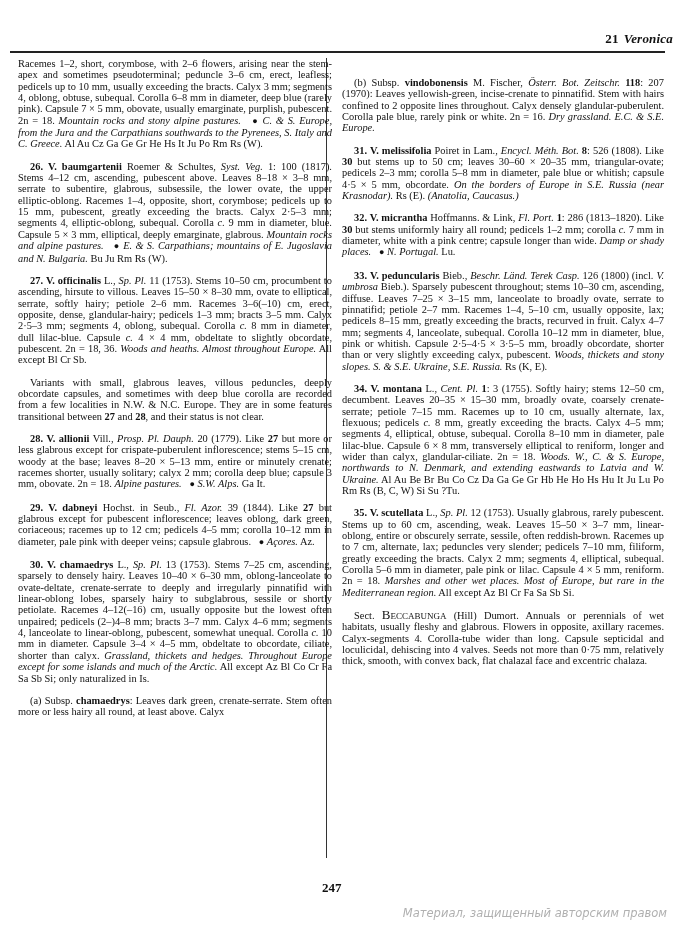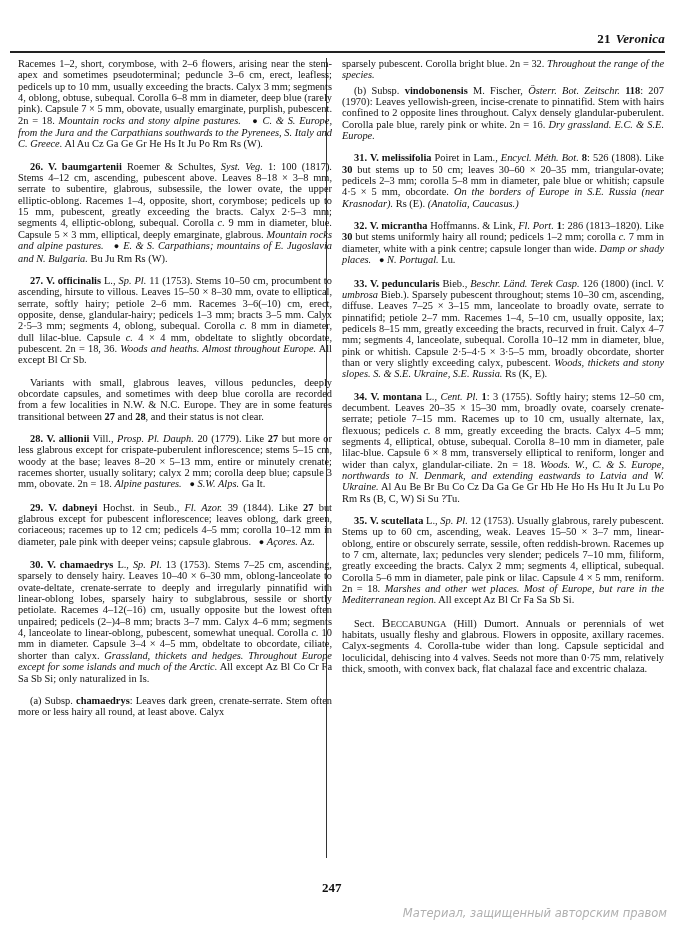--- a/index.html
+++ b/index.html
@@ -5,42 +5,42 @@
     html, body { margin: 0; padding: 0; background: #ffffff; }
     body {
       width: 685px; height: 934px; position: relative; overflow: hidden;
       font-family: "Liberation Serif", "DejaVu Serif", serif;
       color: #111;
     }
     .page-header {
       position: absolute; left: 0; top: 0; width: 685px; height: 52px;
     }
     .running-head {
-      position: absolute; right: 20px; top: 31px;
+      position: absolute; right: 12px; top: 31px;
       font-size: 13px; font-weight: bold; letter-spacing: 0.2px;
     }
     .running-head .genus { font-style: italic; margin-left: 5px; }
     .header-rule {
       position: absolute; left: 10px; right: 20px; top: 51px; height: 2px; background: #222;
     }
     .col {
       position: absolute; top: 58px; width: 314px;
       font-size: 10.4px; line-height: 11.35px; text-align: justify;
       hyphens: manual;
     }
     .col.left { left: 18px; }
     .col.right { left: 342px; width: 322px; }
     .col-divider {
       position: absolute; left: 326px; top: 58px; width: 1px; height: 800px;
       border-left: 1px solid #333;
     }
     p { margin: 0; text-indent: 12px; }
     p.cont { text-indent: 0; }
     p.gap { margin-top: 11px; }
-    p.smallgap { margin-top: 4px; }
+    p.smallgap { margin-top: 19px; }
     .b { font-weight: bold; }
     .i { font-style: italic; }
     .sc { font-variant: small-caps; font-size: 13px; }
     .dot { font-size: 9px; }
     .page-number {
       position: absolute; left: 322px; top: 880px; font-size: 13px; font-weight: bold;
     }
     .watermark {
       position: absolute; right: 18px; top: 906px;
       font-family: "DejaVu Sans", "Liberation Sans", sans-serif;
@@ -145,24 +145,20 @@
     <span>All except Az Bl Co Cr Fa Sa Sb Si; only naturalized in Is.</span>
   </p>
 
   <p class="gap">
     <span>(a) Subsp.</span>
     <span class="b">chamaedrys</span><span>: Leaves dark green, crenate-serrate. Stem often more or less hairy all round, at least above. Calyx</span>
   </p>
 </div>
 
 <div class="col right">
-  <p class="cont">
-    <span>sparsely pubescent. Corolla bright blue. 2n = 32.</span>
-    <span class="i">Throughout the range of the species.</span>
-  </p>
 
   <p class="smallgap">
     <span>(b) Subsp.</span>
     <span class="b">vindobonensis</span>
     <span>M. Fischer,</span>
     <span class="i">Österr. Bot. Zeitschr.</span>
     <span class="b">118</span><span>: 207 (1970): Leaves yellowish-green, incise-crenate to pinnatifid. Stem with hairs confined to 2 opposite lines throughout. Calyx densely glandular-puberulent. Corolla pale blue, rarely pink or white. 2n = 16.</span>
     <span class="i">Dry grassland. E.C. &amp; S.E. Europe.</span>
   </p>
 

